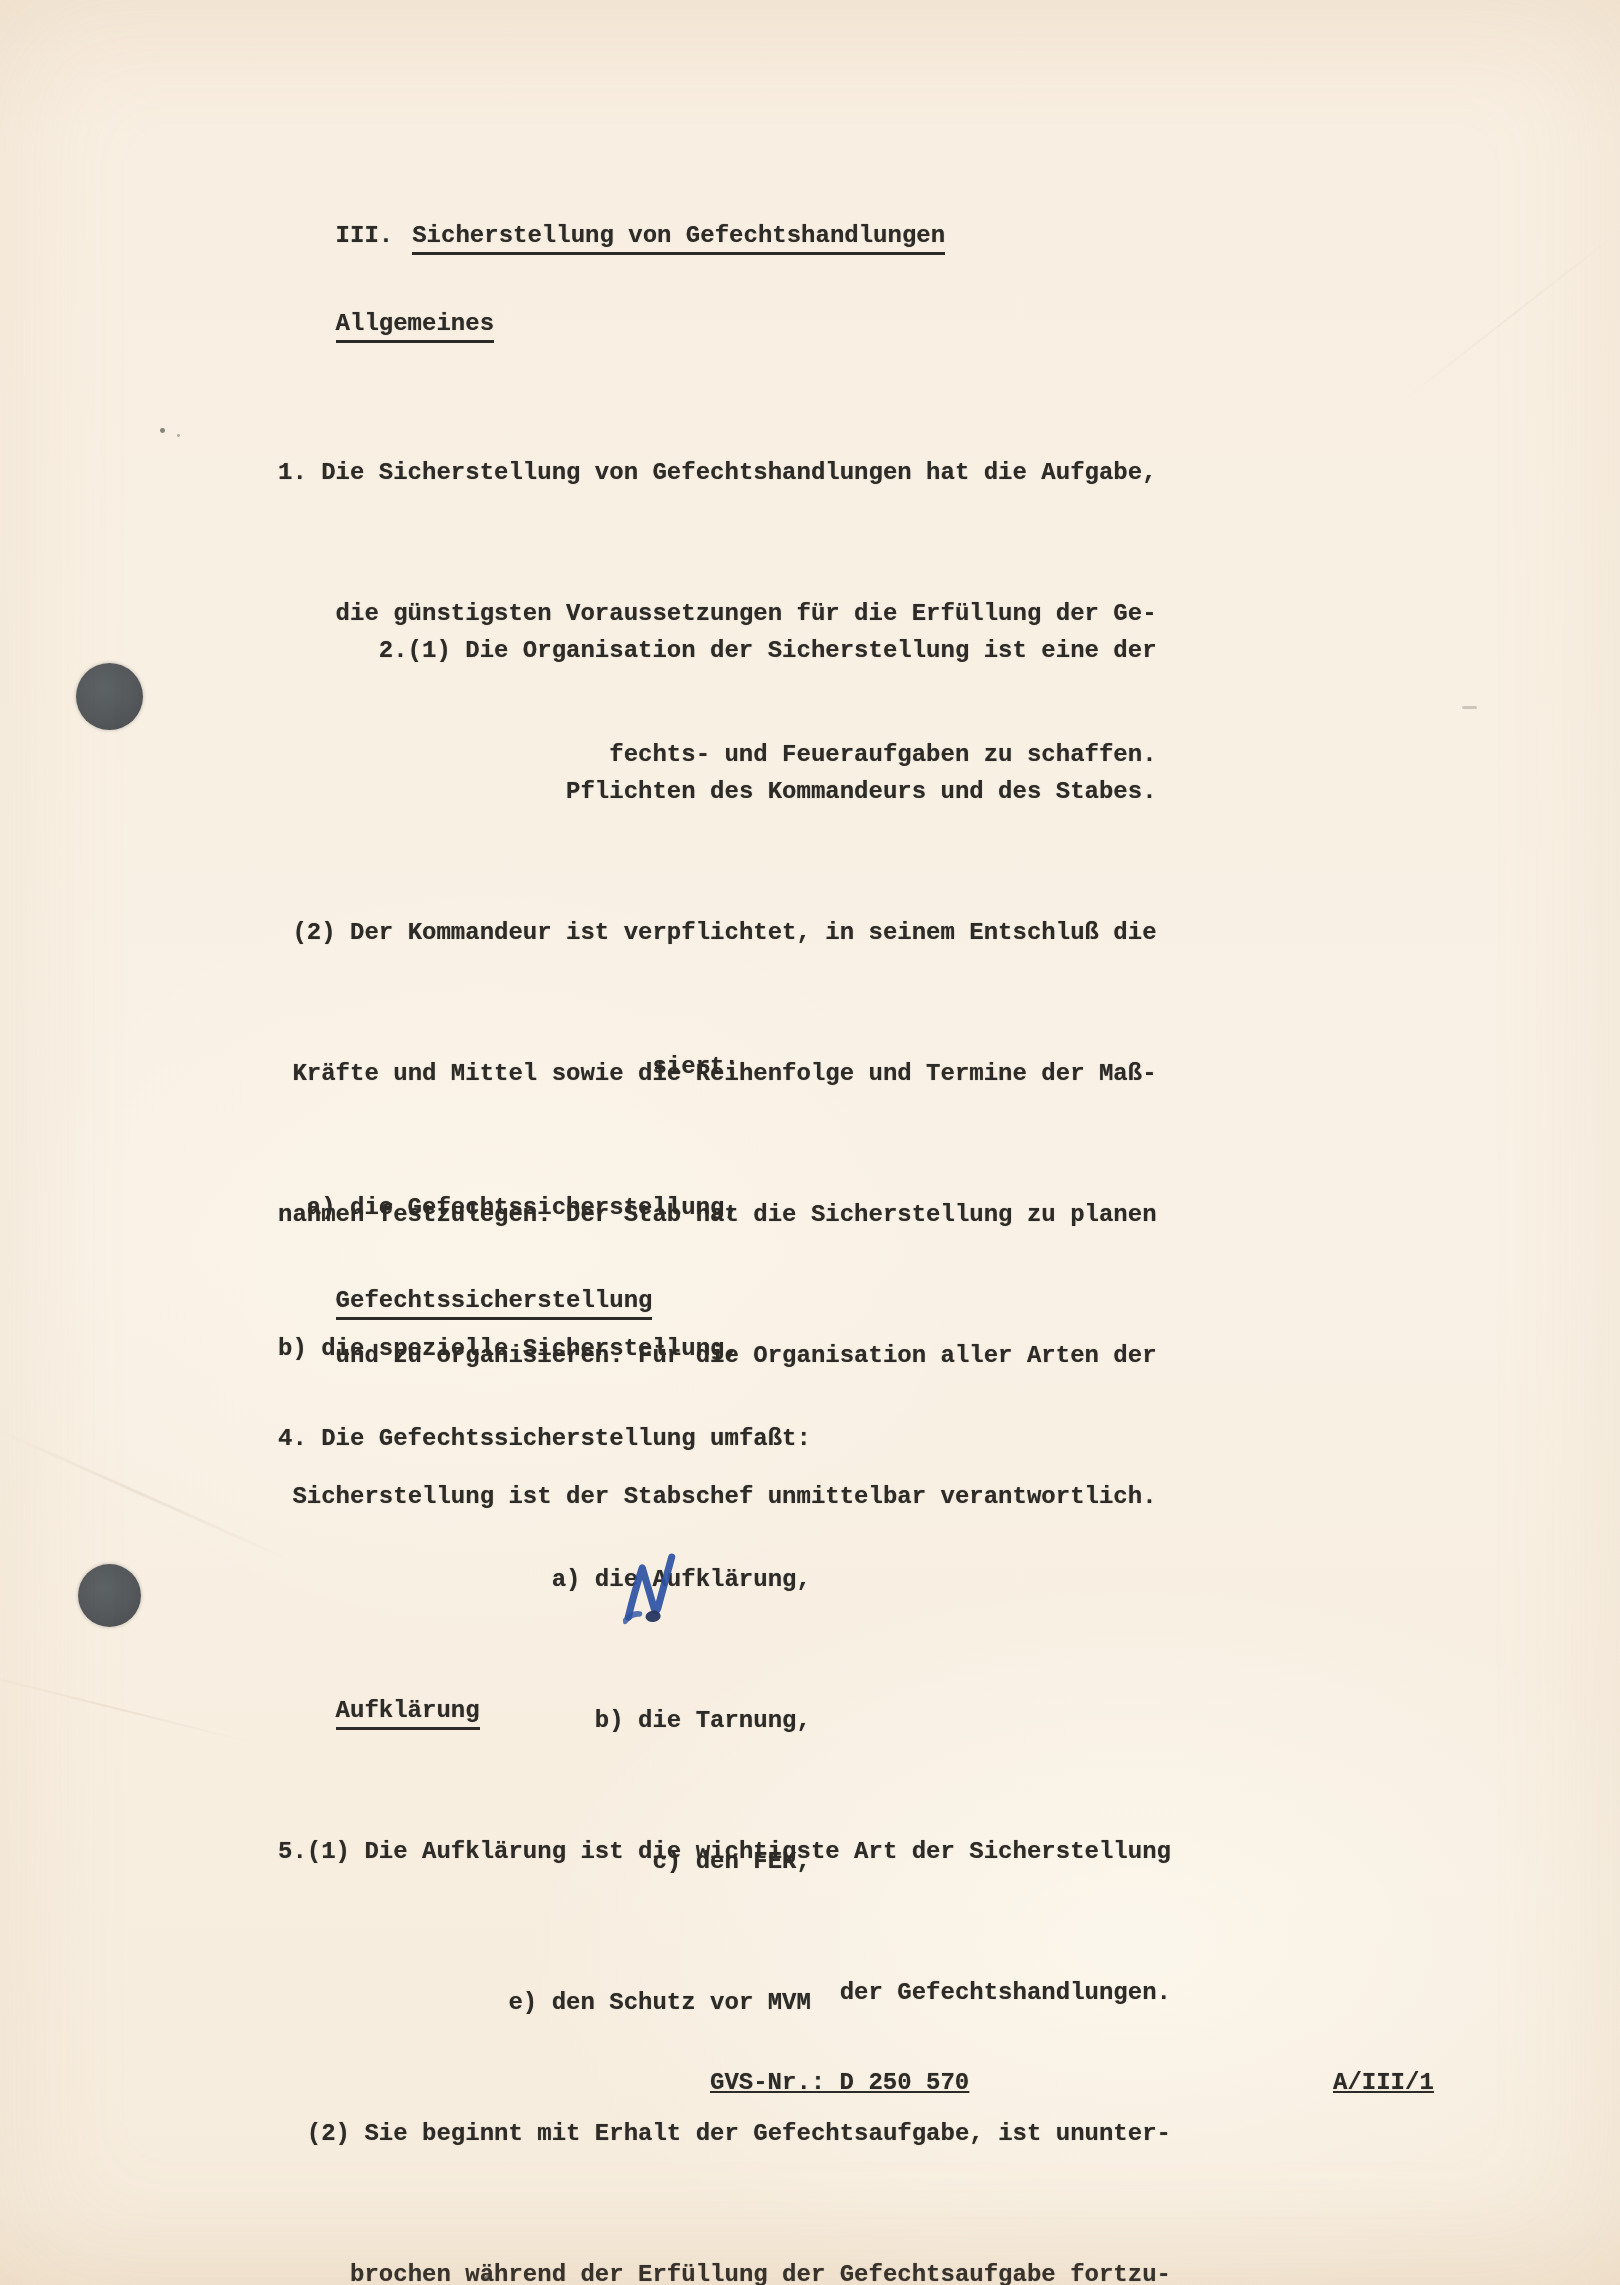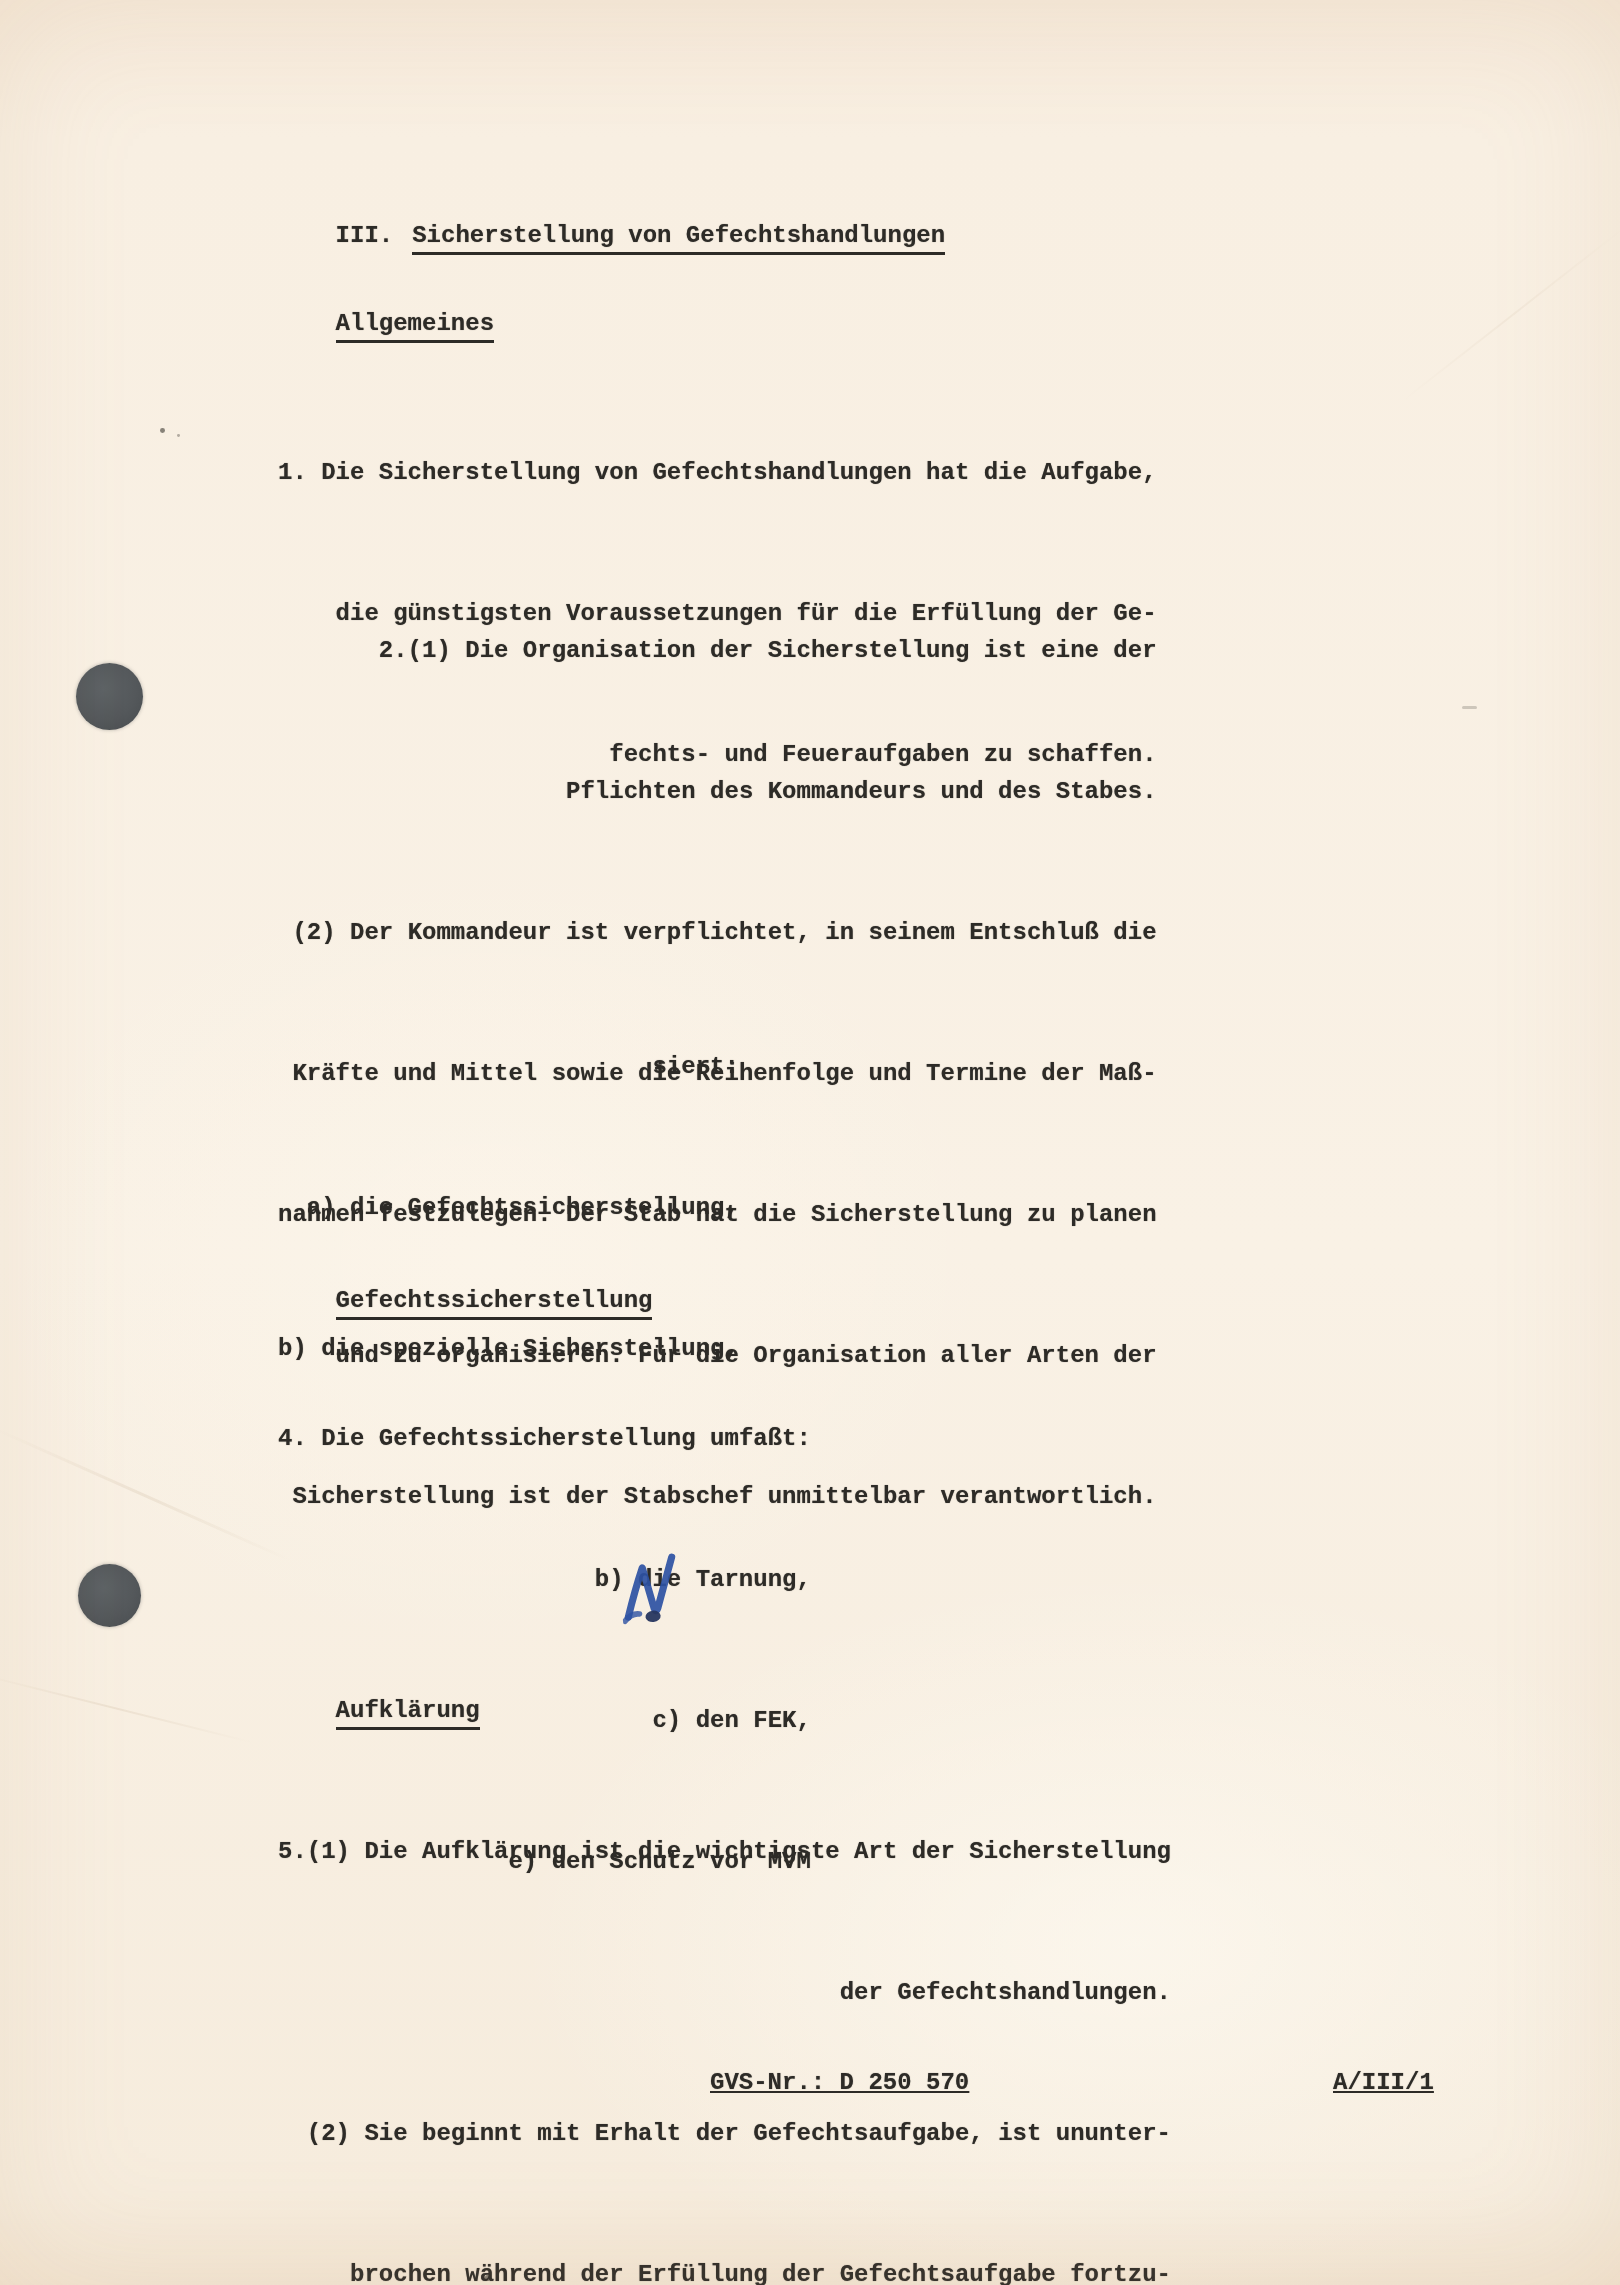--- a/index.html
+++ b/index.html
@@ -94,20 +94,21 @@
     <div class="line">a) die Gefechtssicherstellung,</div>
     <div class="line">b) die spezielle Sicherstellung,</div>
   </div>
 
   <div class="block" style="top:1230px">
     <span class="u">Gefechtssicherstellung</span>
   </div>
 
   <div class="block" style="top:1321px">
     <div class="line">4. Die Gefechtssicherstellung umfaßt:</div>
+    <div class="line">a) die Aufklärung,</div>
     <div class="line">b) die Tarnung,</div>
     <div class="line">c) den FEK,</div>
     <div class="line">e) den Schutz vor MVM</div>
   </div>
 
   <svg class="blue-mark" viewBox="0 0 100 84">
     <path d="M6 66 Q16 38 26 16 L34 60 Q36 66 39 57 L58 8" fill="none" stroke="#2d51a3" stroke-width="7.5" stroke-linecap="round" stroke-linejoin="round" opacity="0.92"></path>
     <path d="M2 70 Q10 62 18 64" fill="none" stroke="#2d51a3" stroke-width="6" stroke-linecap="round" opacity="0.8"></path>
     <ellipse cx="32" cy="68" rx="8" ry="6" fill="#27365f" opacity="0.95"></ellipse>
   </svg>

